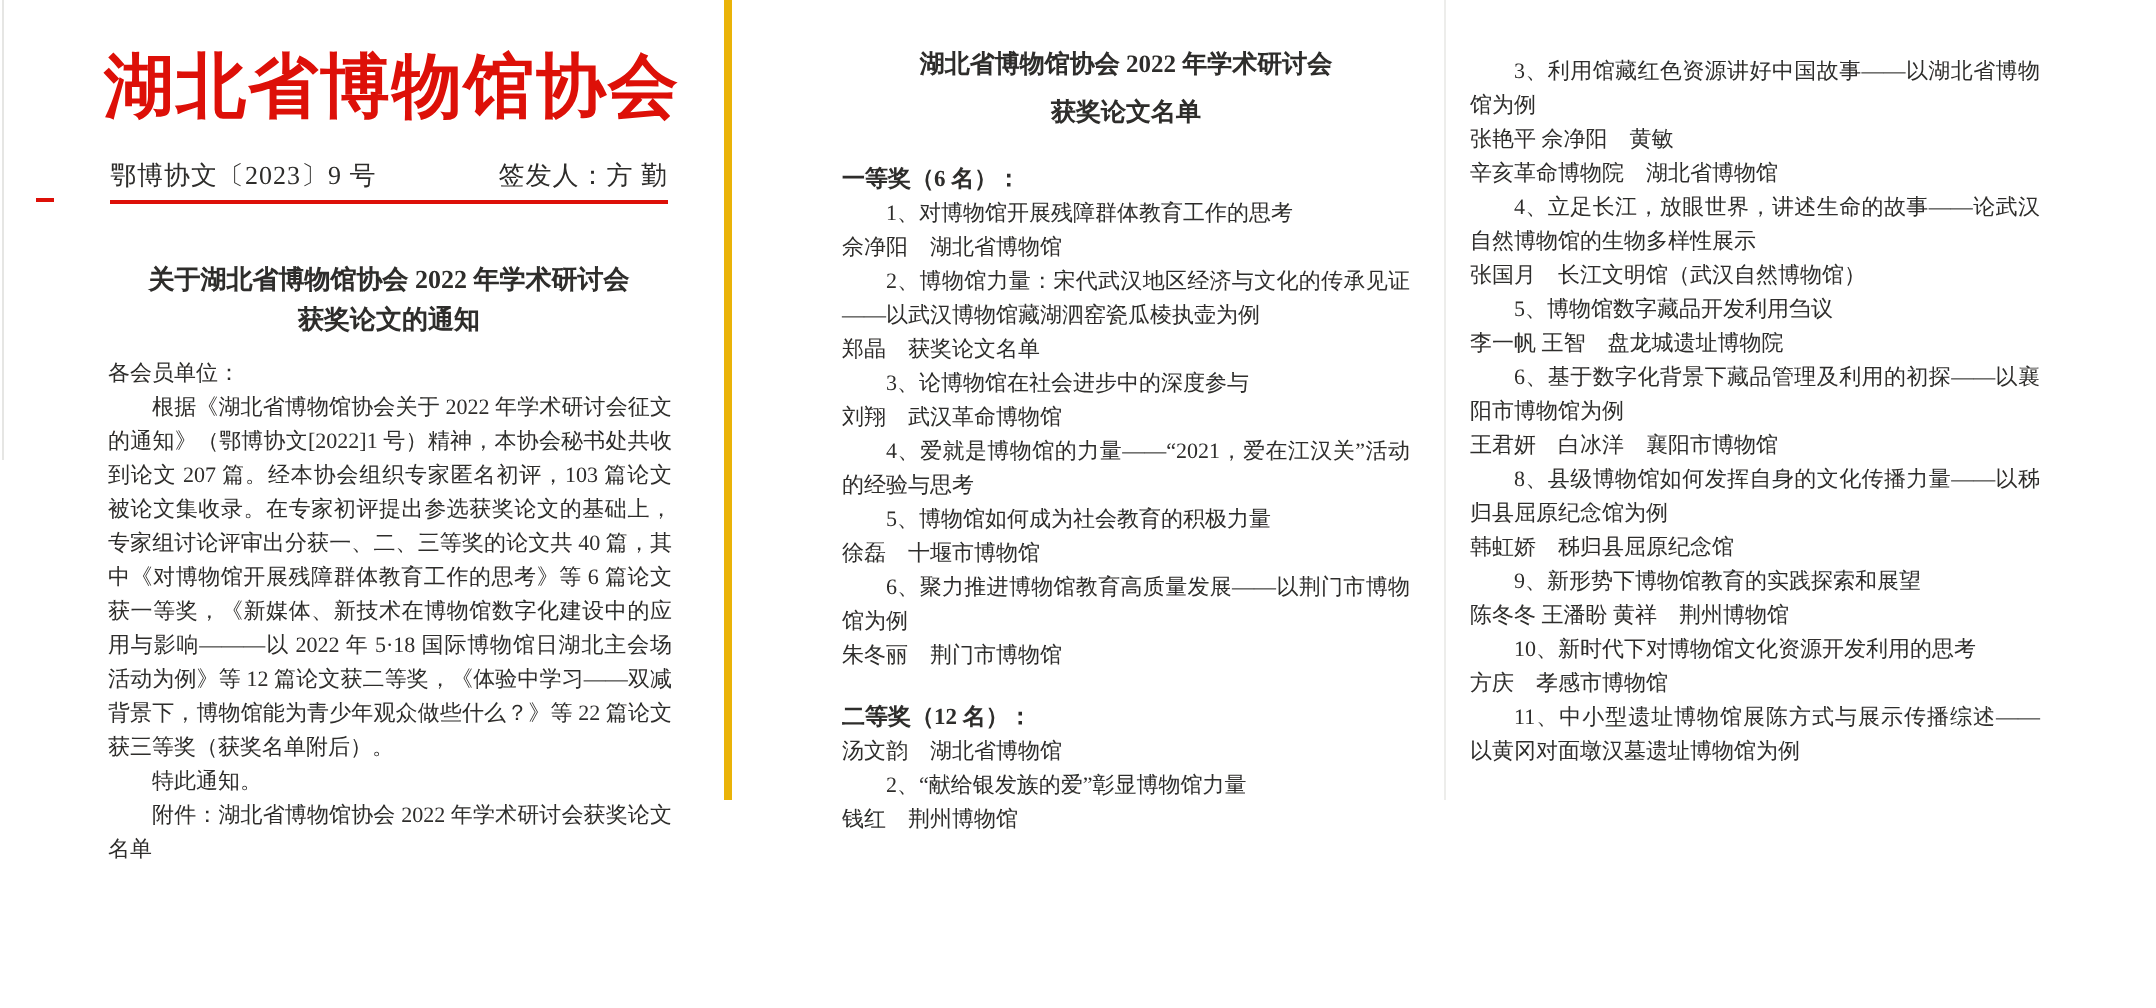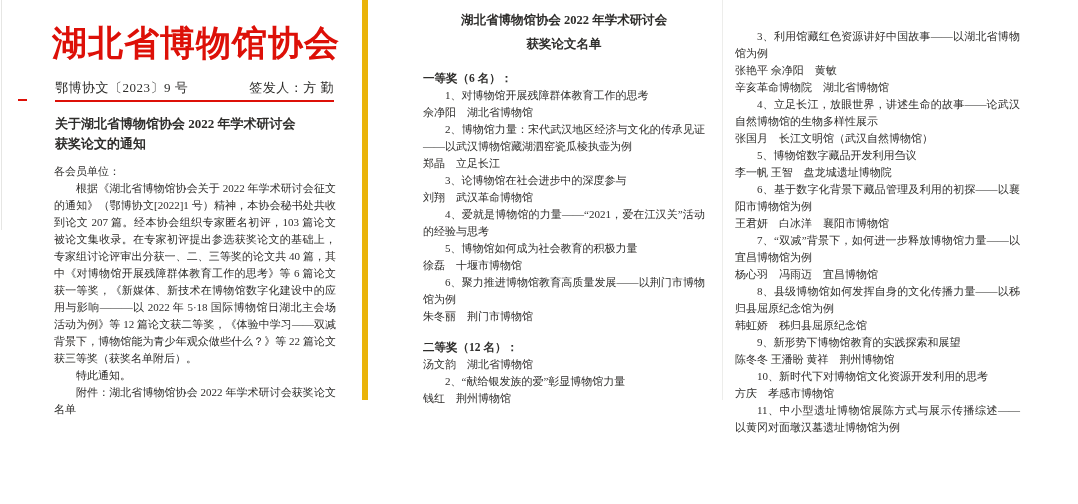--- a/index.html
+++ b/index.html
@@ -5,37 +5,37 @@
   :root{ --red:#dd1008; --ink:#2e2d2b; }
   html,body{ margin:0; padding:0; }
   body{ width:1078px; height:504px; background:#fbfbfa; }
   .canvas{
     position:relative; width:1078px; height:504px; background:#ffffff;
     font-family:"Liberation Serif","DejaVu Serif",serif; color:var(--ink);
     overflow:hidden;
   }
   .page{ position:absolute; top:0; height:400px; box-sizing:border-box; }
   #p1{ left:0; width:362px; }
-  #p2{ left:362px; width:360px; border-left:6px solid #eab308; padding:8px 17px 0 55px; }
+  #p2{ left:362px; width:360px; border-left:4px solid #eab308; padding:20px 17px 0 55px; }
   #p3{ left:722px; width:356px; border-left:1px solid #ededeb; padding:28px 58px 0 12px; }
   .edge{ position:absolute; left:1px; top:0; width:1px; height:230px; background:#e6e6e4; }
 
   
   .org{
     margin:24px 26px 0 52px; text-align:center; font-weight:700;
     font-size:35px; line-height:40px; color:var(--red); letter-spacing:1px;
     white-space:nowrap;
   }
   .docline{
     display:flex; justify-content:space-between; align-items:baseline;
     margin:15px 28px 3px 55px; font-size:13px; letter-spacing:0.5px;
   }
   .rule{ height:2px; background:var(--red); margin:0 28px 0 55px; }
   .rule-tick{ position:absolute; left:18px; top:99px; width:9px; height:2px; background:var(--red); }
-  .n-title{ margin:12px 28px 0 55px; font-weight:700; font-size:13px; line-height:20px; }
+  .n-title{ margin:28px 28px 0 55px; text-align:center; font-weight:700; font-size:13px; line-height:20px; }
   .n-body{ margin:9px 26px 0 54px; font-size:11px; line-height:17px; text-align:justify; }
   .n-body p{ margin:0; }
   .salut{ margin-top:10px; }
   .para{ text-indent:2em; }
   .closing{ text-indent:2em; }
   .attach{ text-indent:2em; margin-top:17px; }
 
   
   .l-title{ text-align:center; font-weight:700; font-size:12.5px; line-height:24px; margin:0; }
   .prize{ font-weight:700; font-size:11.5px; line-height:17px; margin:14px 0 0 0; }
@@ -77,21 +77,21 @@
     </p>
 
     <p class="prize">一等奖（6 名）：</p>
 
     <div class="item">
       <p class="pt">1、对博物馆开展残障群体教育工作的思考</p>
       <p class="pa">佘净阳　湖北省博物馆</p>
     </div>
     <div class="item">
       <p class="pt">2、博物馆力量：宋代武汉地区经济与文化的传承见证——以武汉博物馆藏湖泗窑瓷瓜棱执壶为例</p>
-      <p class="pa">郑晶　立足长江</p>
+      <p class="pa">郑晶　获奖论文名单</p>
     </div>
     <div class="item">
       <p class="pt">3、论博物馆在社会进步中的深度参与</p>
       <p class="pa">刘翔　武汉革命博物馆</p>
     </div>
     <div class="item">
       <p class="pt">4、爱就是博物馆的力量——“2021，爱在江汉关”活动的经验与思考</p>
     </div>
     <div class="item">
       <p class="pt">5、博物馆如何成为社会教育的积极力量</p>
@@ -125,24 +125,20 @@
     </div>
     <div class="item">
       <p class="pt">5、博物馆数字藏品开发利用刍议</p>
       <p class="pa">李一帆 王智　盘龙城遗址博物院</p>
     </div>
     <div class="item">
       <p class="pt">6、基于数字化背景下藏品管理及利用的初探——以襄阳市博物馆为例</p>
       <p class="pa">王君妍　白冰洋　襄阳市博物馆</p>
     </div>
     <div class="item">
-      <p class="pt">7、“双减”背景下，如何进一步释放博物馆力量——以宜昌博物馆为例</p>
-      <p class="pa">杨心羽　冯雨迈　宜昌博物馆</p>
-    </div>
-    <div class="item">
       <p class="pt">8、县级博物馆如何发挥自身的文化传播力量——以秭归县屈原纪念馆为例</p>
       <p class="pa">韩虹娇　秭归县屈原纪念馆</p>
     </div>
     <div class="item">
       <p class="pt">9、新形势下博物馆教育的实践探索和展望</p>
       <p class="pa">陈冬冬 王潘盼 黄祥　荆州博物馆</p>
     </div>
     <div class="item">
       <p class="pt">10、新时代下对博物馆文化资源开发利用的思考</p>
       <p class="pa">方庆　孝感市博物馆</p>

